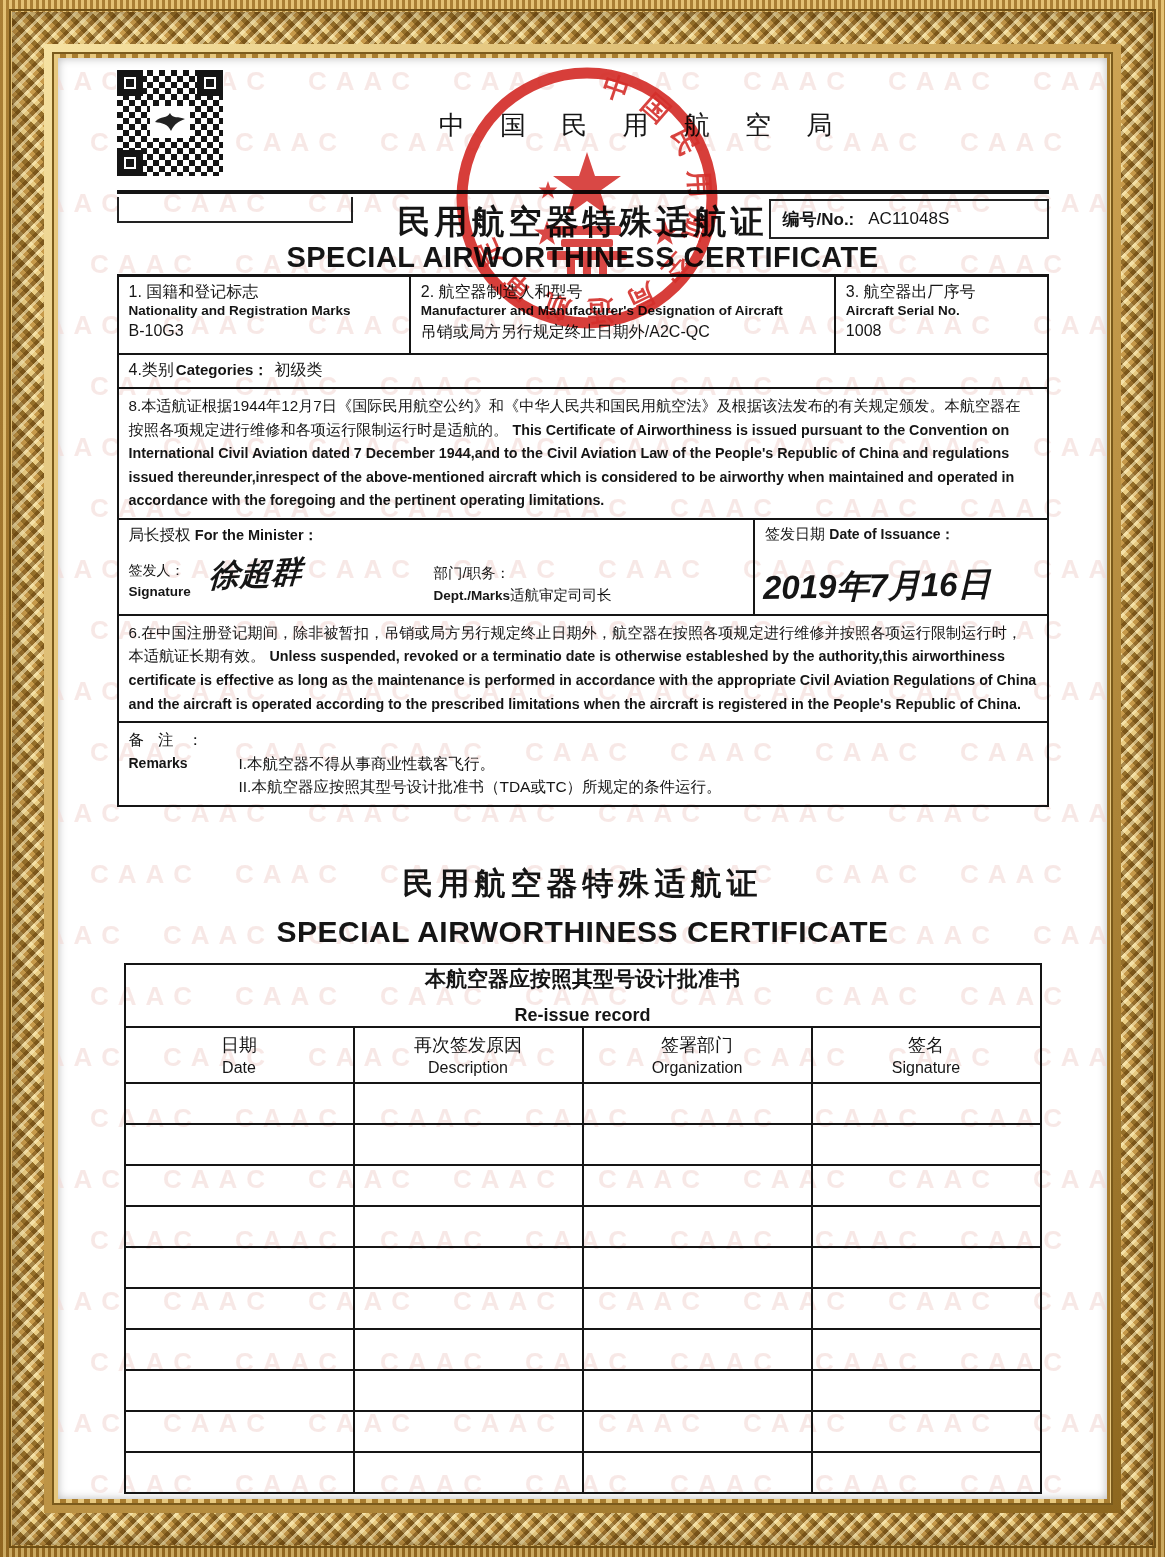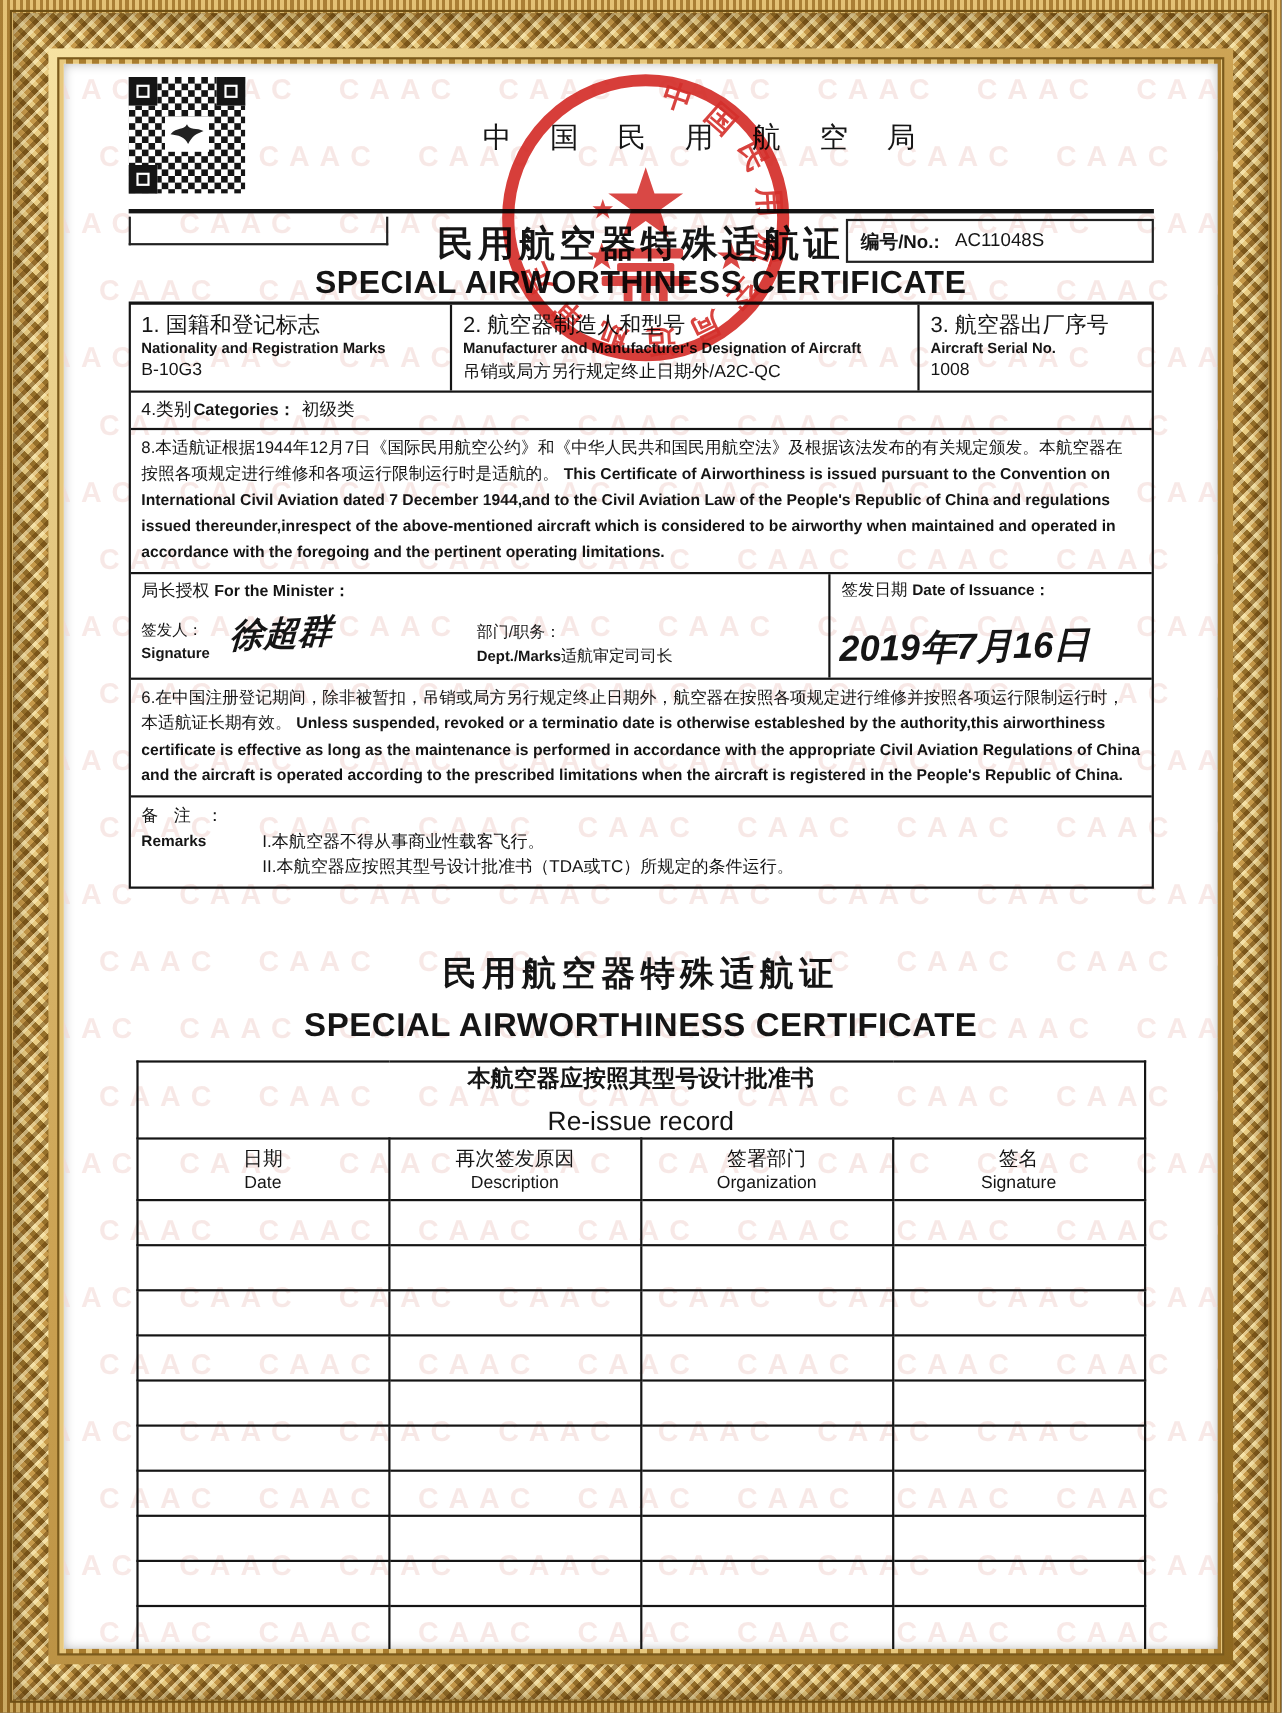--- a/index.html
+++ b/index.html
@@ -51,21 +51,21 @@
   .title-cn{position:absolute;left:0;right:0;top:6px;text-align:center;font-size:33px;font-weight:600;letter-spacing:4px;}
   .title-en{position:absolute;left:0;right:0;top:47px;text-align:center;font-size:29px;font-weight:bold;letter-spacing:.5px;white-space:nowrap;}
 
   
   .maintable{border:2px solid #151515;border-top:3px solid #151515;}
   .trow{display:grid;border-bottom:2px solid #151515;}
   .trow:last-child{border-bottom:none;}
   .tcell{padding:5px 10px 6px 10px;border-right:2px solid #151515;}
   .tcell:last-child{border-right:none;}
   .r123{grid-template-columns:31.5% 45.8% 22.7%;min-height:78px;}
-  .lab-cn{font-size:20px;}
+  .lab-cn{font-size:16px;}
   .lab-en{font-size:13.5px;font-weight:bold;line-height:1.25;}
   .lab-val{font-size:16px;margin-top:2px;}
   .r4{grid-template-columns:100%;min-height:30px;}
   .r4 .tcell{display:flex;align-items:center;font-size:16px;}
   .r4 b{font-size:15px;margin:0 6px 0 2px;}
   .clause{font-size:15.2px;line-height:1.55;}
   .clause .en{font-weight:bold;font-size:14.3px;}
   .rmin{grid-template-columns:68.6% 31.4%;min-height:96px;}
   .min-left{position:relative;}
   .min-title{font-size:15.5px;}
@@ -88,21 +88,21 @@
   .footer{display:flex;justify-content:space-between;margin-top:15px;padding:0 46px 0 16px;font-size:15px;font-weight:bold;}
 
   
   .p2-titles{margin-top:56px;text-align:center;}
   .p2-cn{font-size:31px;font-weight:bold;letter-spacing:5px;}
   .p2-en{font-size:30px;font-weight:bold;margin-top:10px;letter-spacing:.5px;}
   table.reissue{width:918px;margin:14px auto 0 auto;border-collapse:collapse;table-layout:fixed;}
   table.reissue th,table.reissue td{border:2px solid #151515;padding:0;text-align:center;}
   .rt-title{height:56px;}
   .rt-title .cn{font-size:21px;font-weight:bold;display:block;}
-  .rt-title .en{font-size:24px;font-weight:normal;display:block;margin-top:12px;}
+  .rt-title .en{font-size:18px;font-weight:bold;display:block;margin-top:12px;}
   .rt-cols th{height:56px;font-weight:normal;}
   .rt-cols .cn{display:block;font-size:18px;}
   .rt-cols .en{display:block;font-size:16px;font-weight:normal;margin-top:2px;}
   table.reissue tbody td{height:41px;}
 
   
   .seal{position:absolute;left:332px;top:2px;width:276px;height:276px;z-index:2;mix-blend-mode:multiply;opacity:.95;pointer-events:none;}
 </style>
 </head>
 <body>

